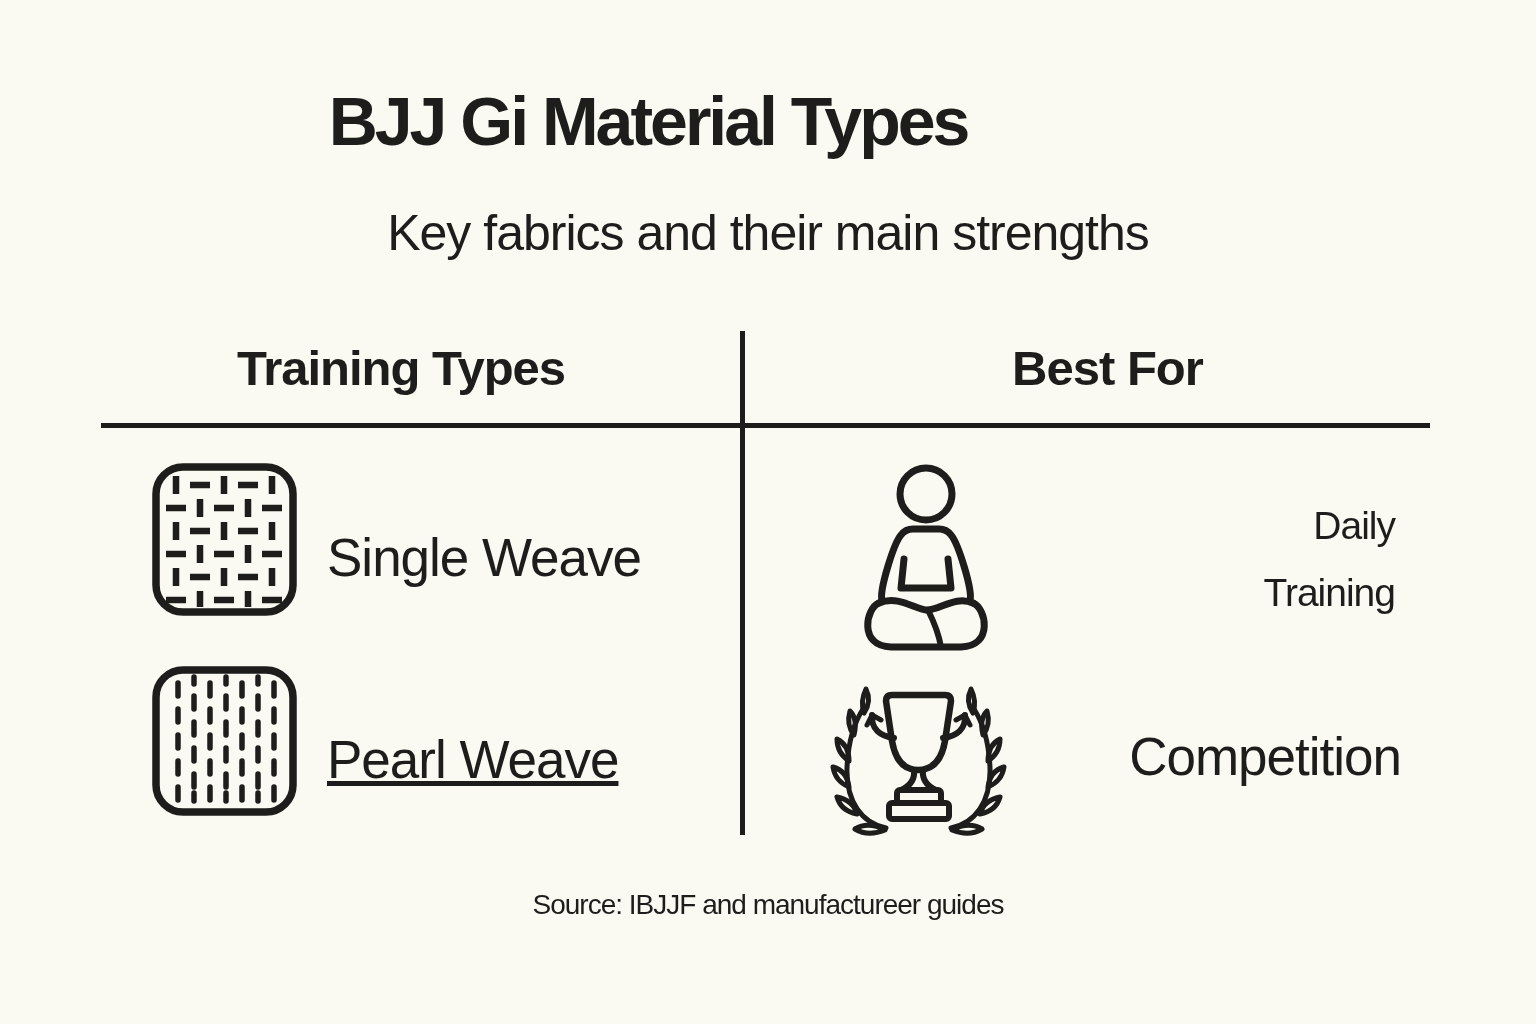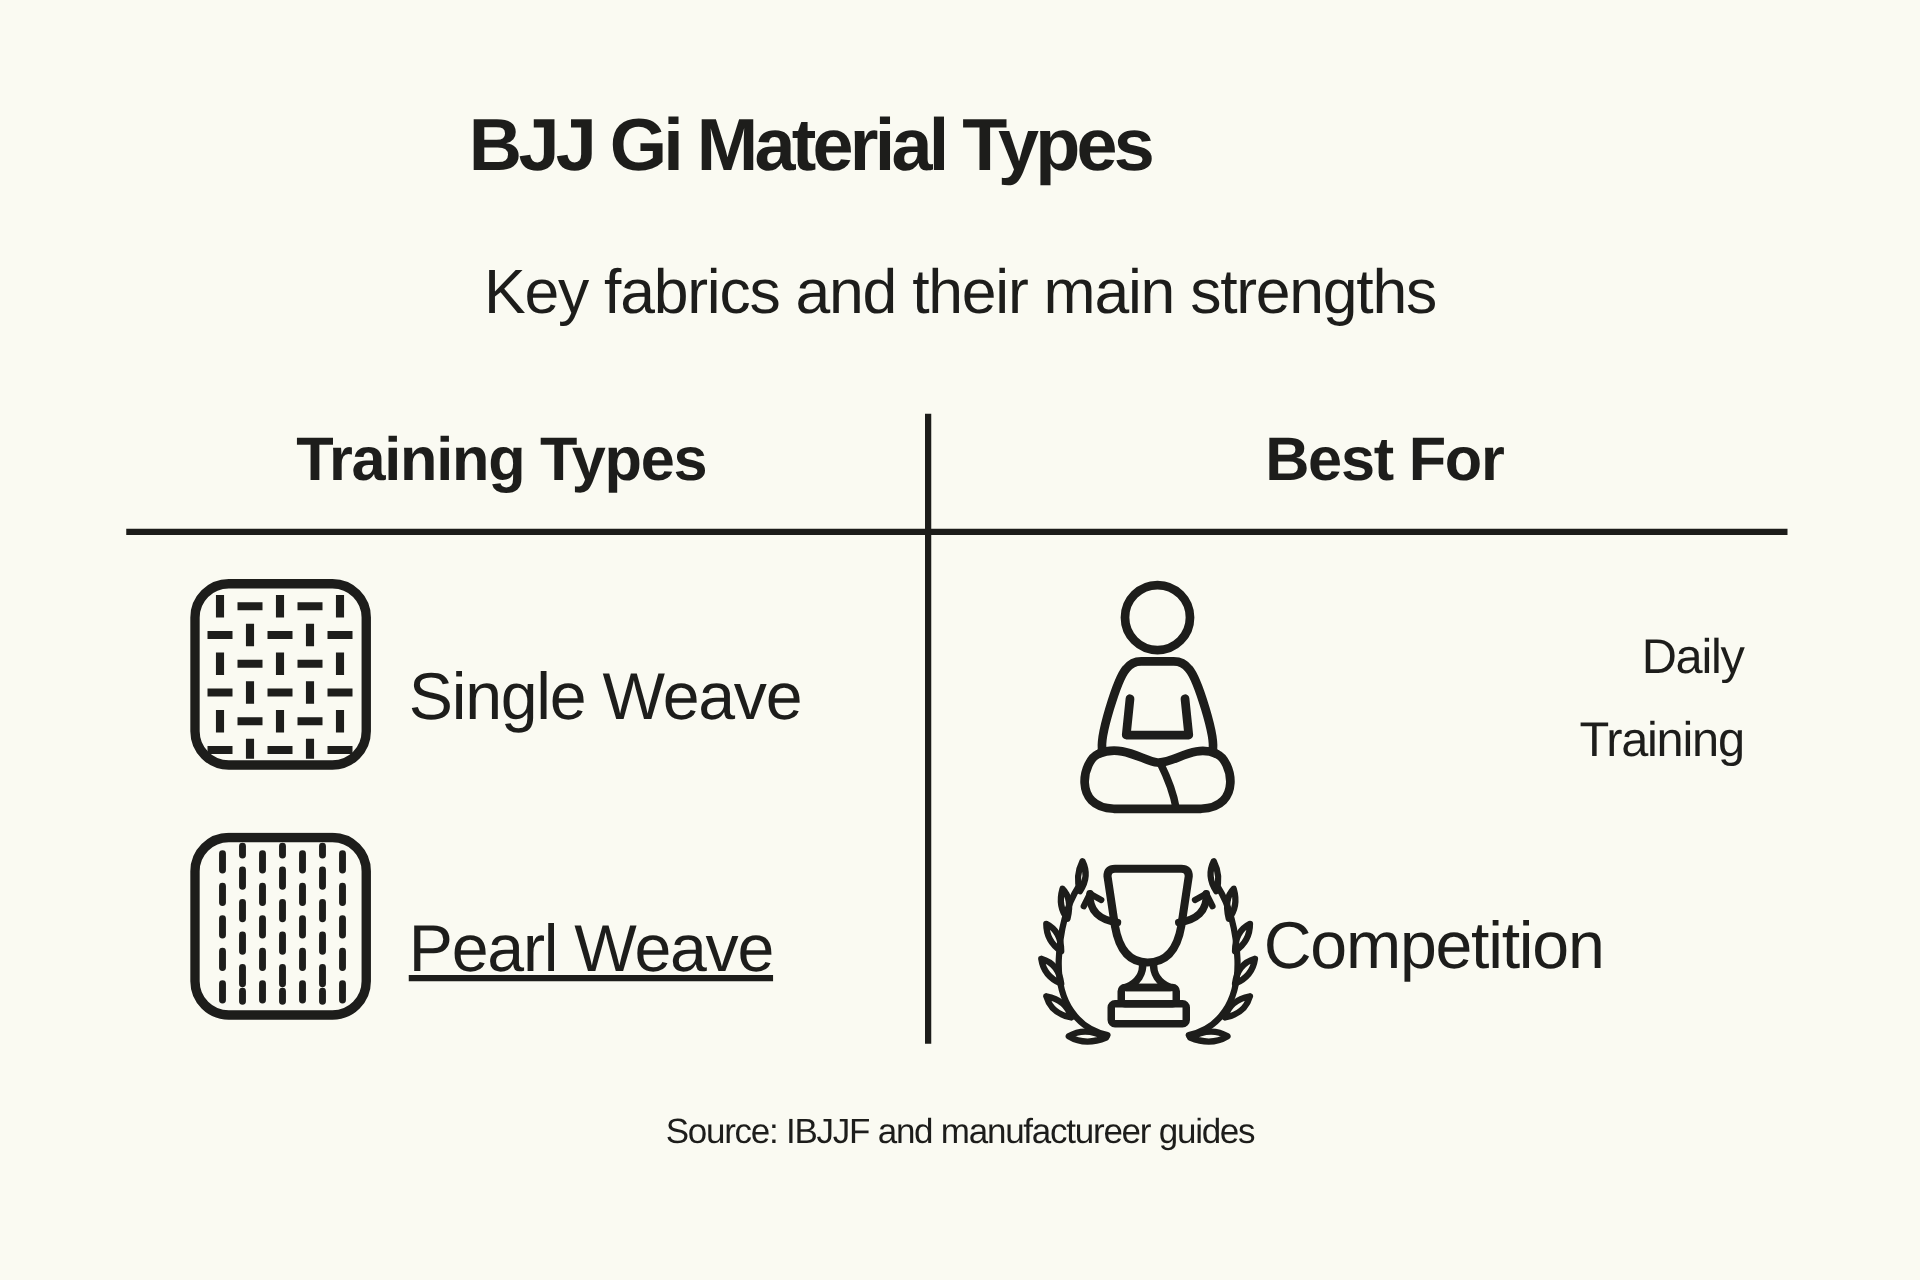--- a/index.html
+++ b/index.html
@@ -2,21 +2,21 @@
 <html><head>
 <meta charset="utf-8">
 <style>
   html,body{margin:0;padding:0;background:#FAFAF2;}
   .canvas{
     position:relative;width:1536px;height:1024px;background:#FAFAF2;
     color:#1D1D1B;font-family:"Liberation Sans",sans-serif;overflow:hidden;
   }
   .title{
     position:absolute;top:82px;left:0;width:1296px;text-align:center;
-    font-size:59px;font-weight:bold;letter-spacing:-3px;
+    font-size:68px;font-weight:bold;letter-spacing:-3px;
   }
   .subtitle{
     position:absolute;top:204px;left:0;width:1536px;text-align:center;
     font-size:50px;font-weight:400;letter-spacing:-1px;
   }
   .col-header{
     position:absolute;top:340px;text-align:center;
     font-size:49px;font-weight:bold;letter-spacing:-1px;
   }
   .col-header.left{left:81px;width:640px;}
@@ -27,21 +27,21 @@
   .row-left.row1{top:462px;height:154px;}
   .row-left.row2{top:666px;height:150px;text-decoration:underline;}
   .item-label{font-size:53px;letter-spacing:-1px;white-space:nowrap;margin-top:36px;}
   .icon-meditation{position:absolute;left:843px;top:459px;}
   .icon-trophy{position:absolute;left:826px;top:680px;}
   .daily-label{
     position:absolute;left:1015px;top:492px;width:380px;text-align:right;
     font-size:39px;line-height:67px;letter-spacing:-1px;
   }
   .competition-label{
-    position:absolute;left:1011px;top:726px;width:390px;text-align:left;
+    position:absolute;left:1011px;top:726px;width:390px;text-align:right;
     font-size:53px;letter-spacing:-1px;
   }
   .source{
     position:absolute;top:889px;left:0;width:1536px;text-align:center;
     font-size:28px;letter-spacing:-1px;
   }
   .stroke{stroke:#1D1D1B;fill:none;}
   svg{display:block;}
 </style>
 </head>

